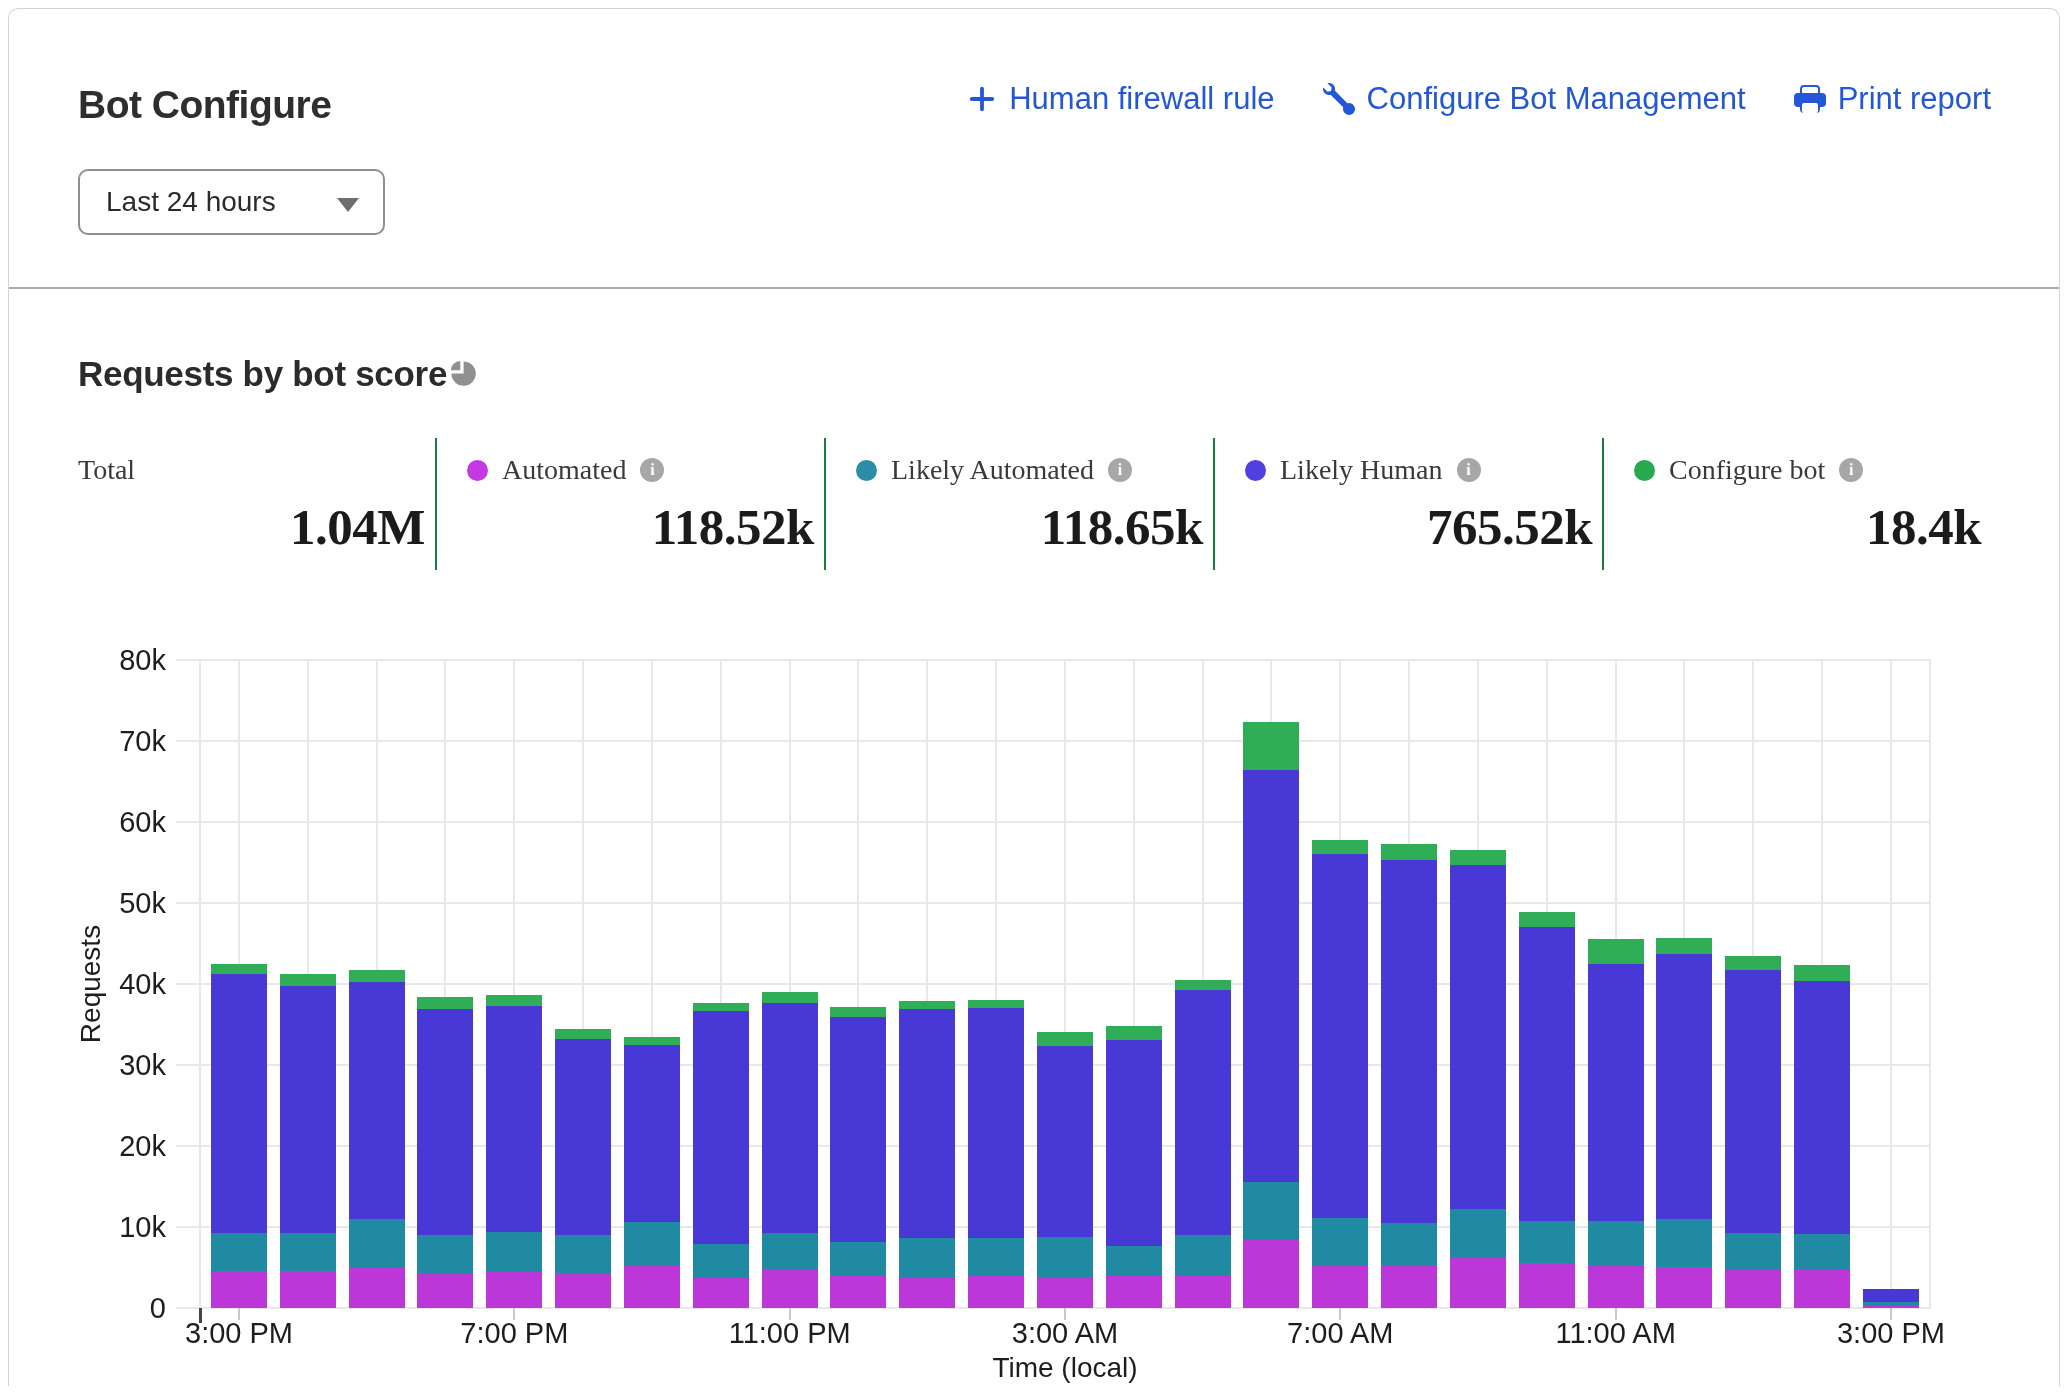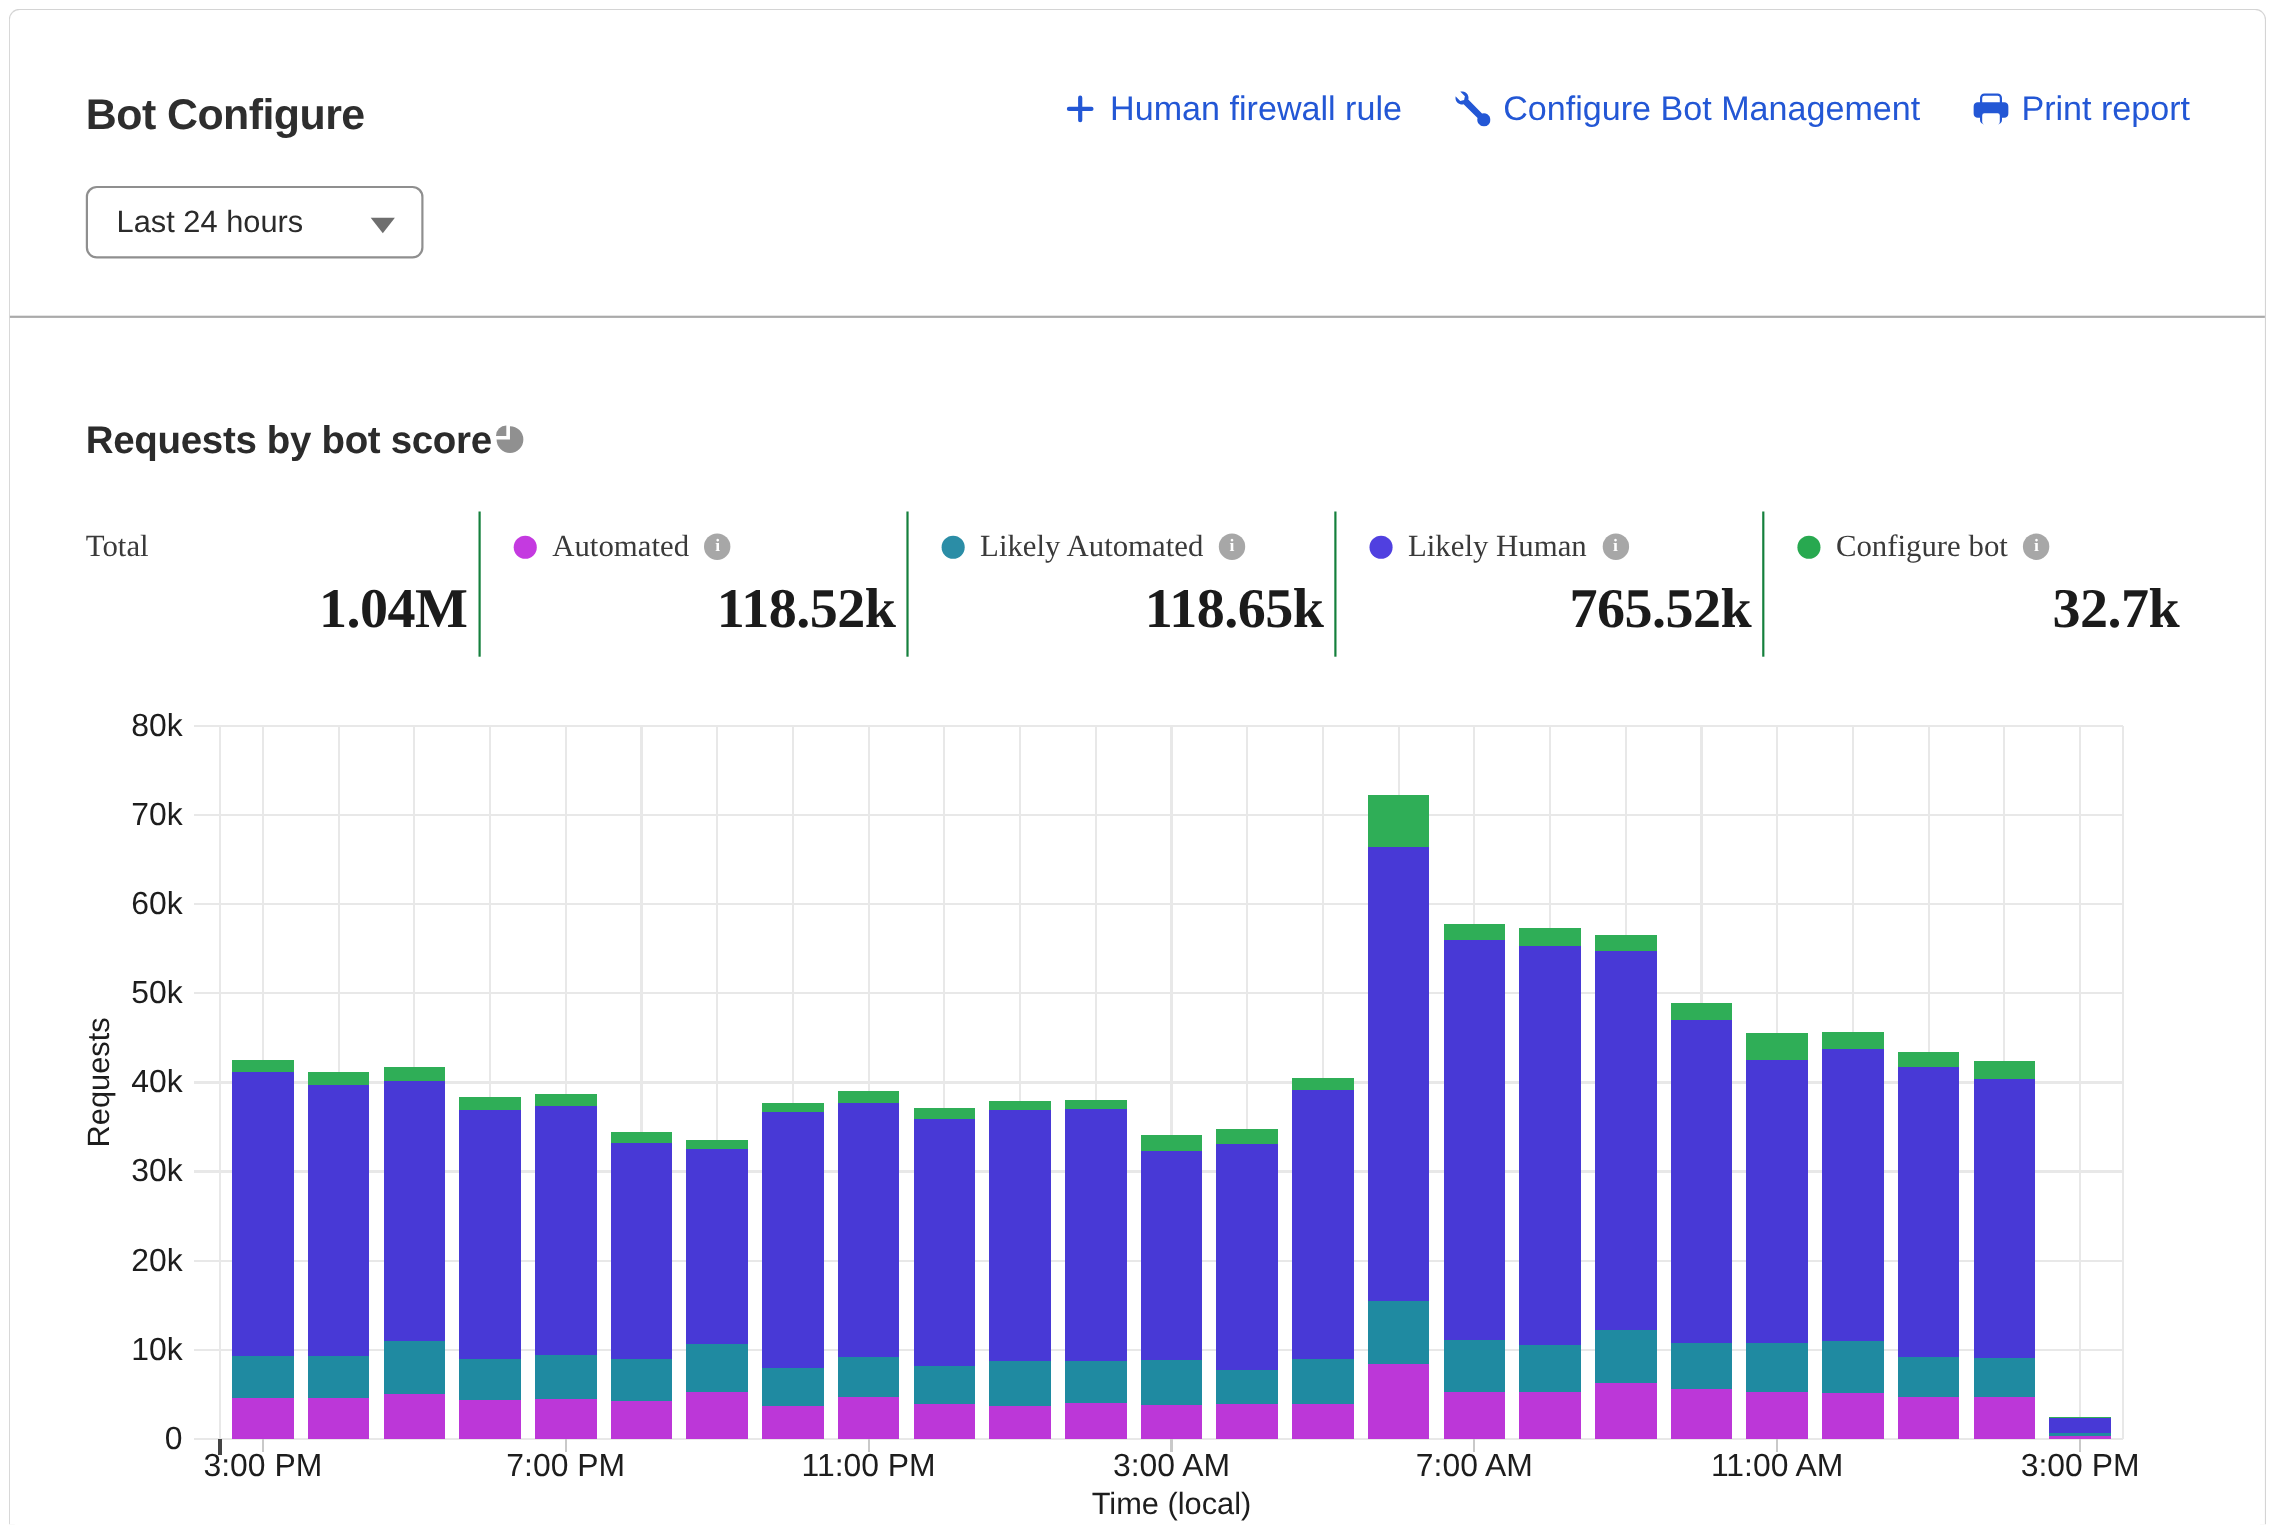--- a/index.html
+++ b/index.html
@@ -22,21 +22,21 @@
                  color:#2357d5; font-size:31px; cursor:pointer; }
   .select { position:relative; display:flex; align-items:center; width:307px; height:66px;
             border:2px solid #8f8f8f; border-radius:10px; background:#fff;
             font-size:28px; color:#2b2b2b; padding:0 60px 0 26px; cursor:pointer; }
   .caret { position:absolute; right:24px; top:27px; width:0; height:0;
            border-left:11px solid transparent; border-right:11px solid transparent;
            border-top:14px solid #6e6e6e; }
 
   .hdr-divider { height:2px; background:#aaaaaa; margin-top:52px; }
 
-  .section-title-row { display:flex; align-items:center; margin-top:92px; }
+  .section-title-row { display:flex; align-items:center; margin-top:65px; }
   .section-title { font-size:35px; font-weight:700; color:#2b2b2b; letter-spacing:-0.3px; }
 
   .stats-row { display:flex; margin-top:44px;font-family:Liberation Serif, serif; }
   .stat-cell { flex:1 1 0; padding:14px 10px 14px 30px; }
   .stat-cell.first { padding-left:0; }
   .stat-cell + .stat-cell { border-left:2px solid #15803d; }
   .stat-label-row { display:flex; align-items:center; gap:14px; height:36px; }
   .dot { width:21px; height:21px; border-radius:50%; flex:0 0 auto; }
   .stat-label { font-size:28px; color:#3a3a3a; }
   .info-icon { width:24px; height:24px; border-radius:50%; background:#a7a7a7; color:#fff;
@@ -133,21 +133,21 @@
           <span class="info-icon">i</span>
         </div>
         <div class="stat-value">765.52k</div>
       </div>
       <div class="stat-cell">
         <div class="stat-label-row">
           <span class="dot" style="background: rgb(40, 169, 80);"></span>
           <span class="stat-label">Configure bot</span>
           <span class="info-icon">i</span>
         </div>
-        <div class="stat-value">32.7k</div>
+        <div class="stat-value">18.4k</div>
       </div>
     </div>
   </div>
 </div>
 
 <div class="chart-abs">
   <svg id="chart-svg" width="2070" height="794" viewBox="0 0 2070 794">
       <line x1="176" y1="708" x2="1930" y2="708" stroke="#e8e8e8" stroke-width="2" shape-rendering="crispEdges"></line>
       <text x="166" y="708" text-anchor="end" dominant-baseline="central" font-size="29" fill="#1d1d1d">0</text>
       <line x1="176" y1="627" x2="1930" y2="627" stroke="#e8e8e8" stroke-width="2" shape-rendering="crispEdges"></line>

